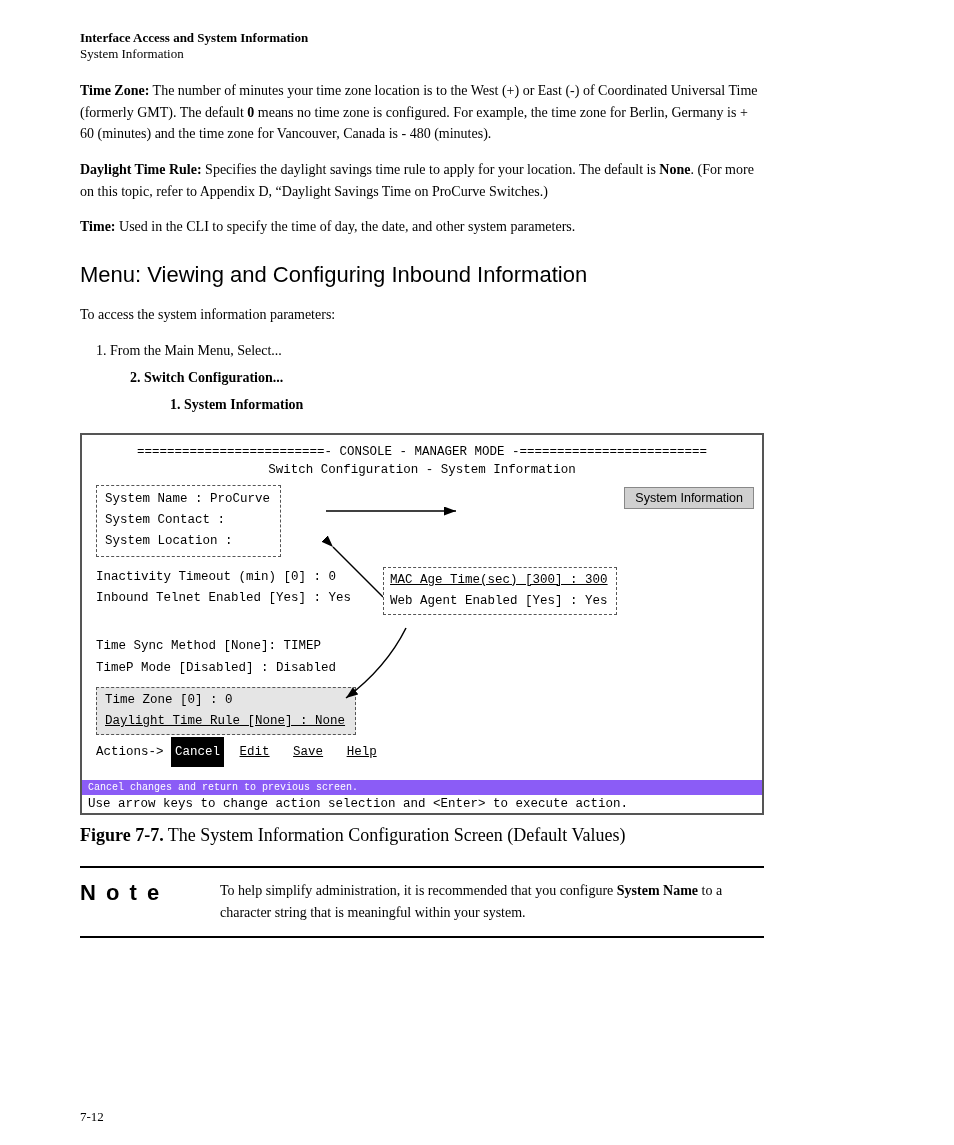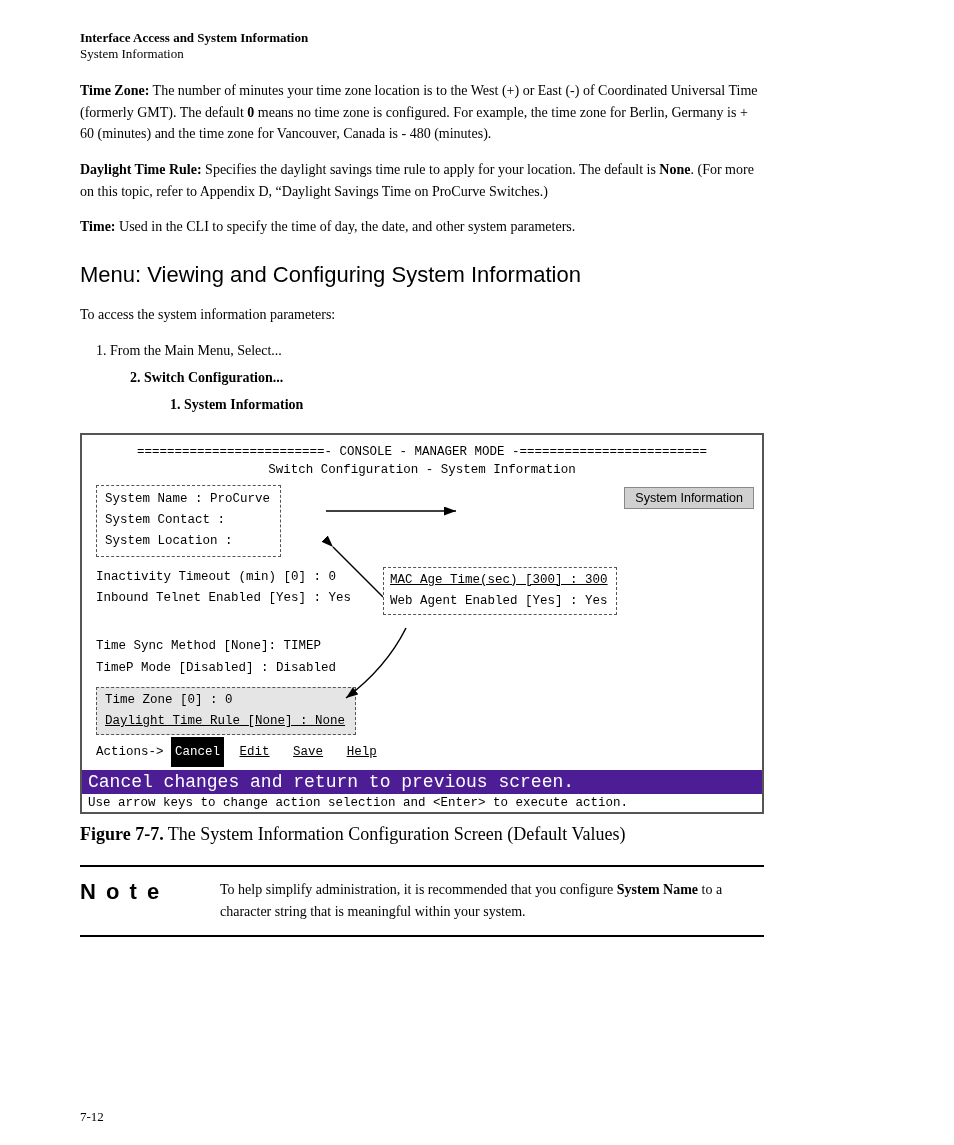--- a/index.html
+++ b/index.html
@@ -141,25 +141,25 @@
       color: #fff;
       padding: 8px 4px;
     }
     .actions-row .action-item {
       text-decoration: underline;
       margin: 0 8px;
     }
 
     
     .status-bar {
-      background: #4c1d95;
+      background: #8b5cf6;
       color: #fff;
       padding: 2px 6px;
-      font-size: 18px;
-      margin-top: 1px;
+      font-size: 10px;
+      margin-top: 11px;
     }
     .status-bar2 {
       padding: 2px 6px;
       font-size: 12.5px;
       color: #000;
     }
 
     
     .callout-label {
       position: absolute;
@@ -234,21 +234,21 @@
   </div>
 
   <div class="para">
     <strong>Daylight Time Rule:</strong><span> Specifies the daylight savings time rule to apply for your location. The default is </span><strong>None</strong><span>. (For more on this topic, refer to Appendix D, “Daylight Savings Time on ProCurve Switches.)</span>
   </div>
 
   <div class="para">
     <strong>Time:</strong><span> Used in the CLI to specify the time of day, the date, and other system parameters.</span>
   </div>
 
-  <h2 class="section-heading">Menu: Viewing and Configuring System Information</h2>
+  <h2 class="section-heading">Menu: Viewing and Configuring Inbound Information</h2>
 
   <p class="para">To access the system information parameters:</p>
 
   <ol class="numbered-list">
     <li><span>From the Main Menu, Select...</span></li>
     <li style="list-style:none; margin-left:20px;"><strong>2. Switch Configuration...</strong></li>
     <li style="list-style:none; margin-left:60px;"><strong>1. System Information</strong></li>
   </ol>
 
   <div class="console-box" style="position:relative;">

